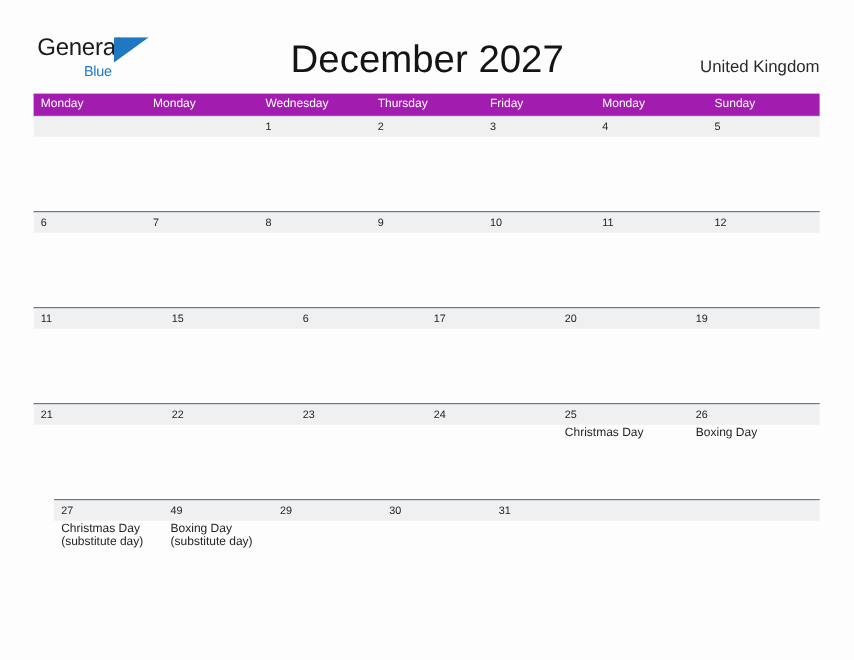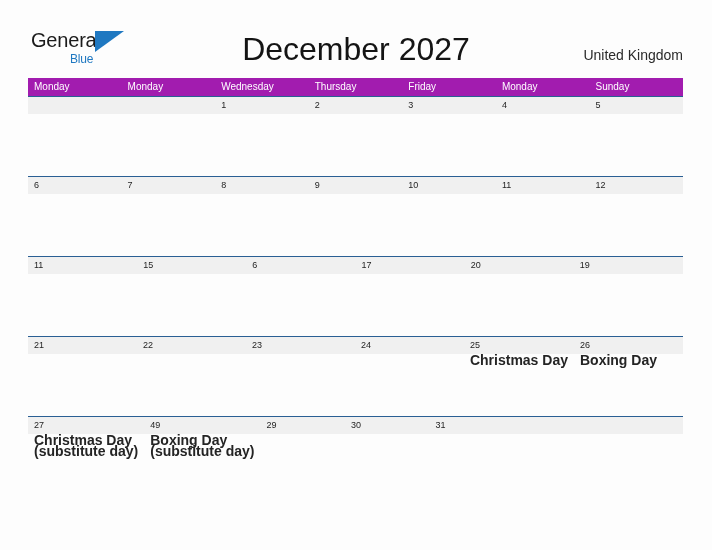--- a/index.html
+++ b/index.html
@@ -104,20 +104,21 @@
   }
 
   .week-row {
     position: relative;
     height: 80px;
     border-top: 1px solid #2a5f94;
     box-sizing: border-box;
   }
   .week-row.last {
     height: 62px;
+    margin-left: 17px;
   }
   .week-row .band {
     position: absolute;
     left: 0;
     right: 0;
     top: 0;
     height: 17px;
     background: #f0f0f0;
   }
   .day-cells {
@@ -135,25 +136,24 @@
     font-size: 9px;
     line-height: 17px;
     color: #242424;
     height: 17px;
     display: block;
   }
   .day-events {
     padding-top: 1px;
   }
   .event-line {
-    font-size: 14px;
+    font-size: 10px;
     line-height: 11px;
     color: #242424;
     white-space: nowrap;
-    font-weight: bold;
   }
 </style>
 </head>
 <body>
 
 <div class="page-header">
 
   <div class="logo">
     <span class="logo-general">General</span>
     <span class="logo-flag">

